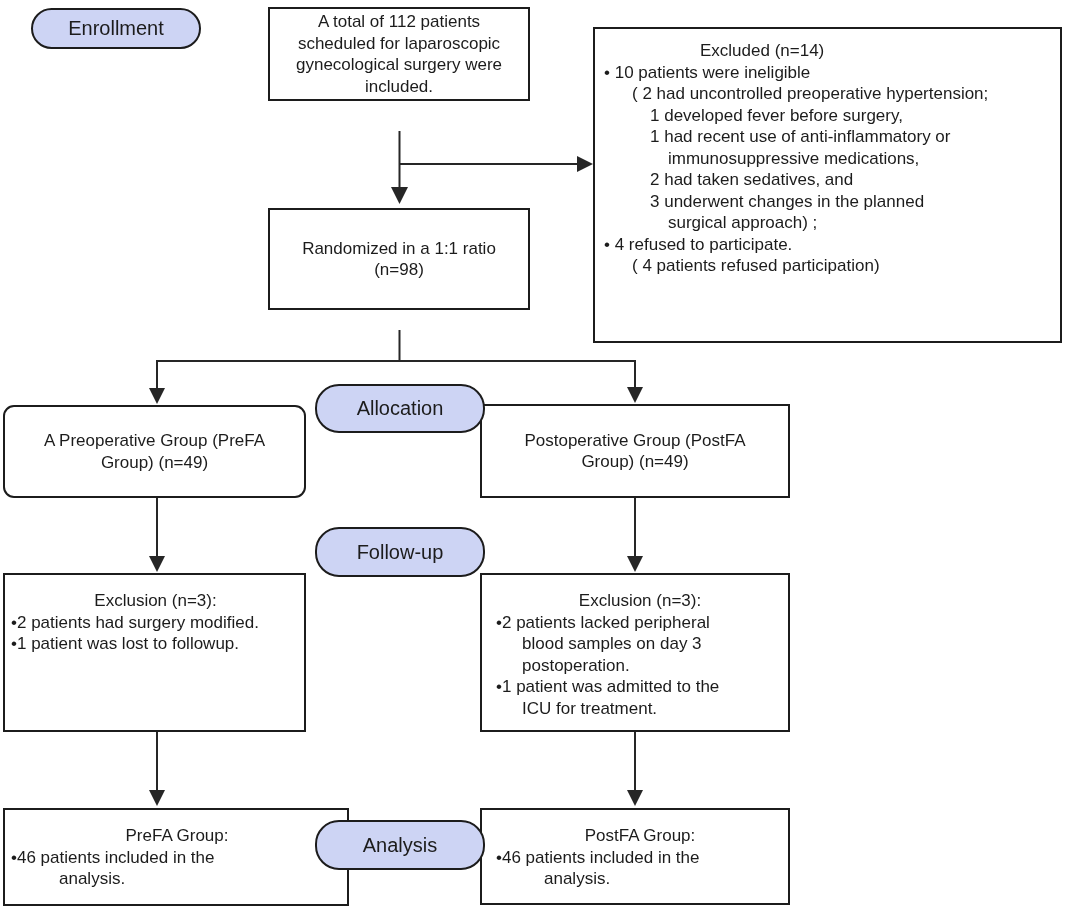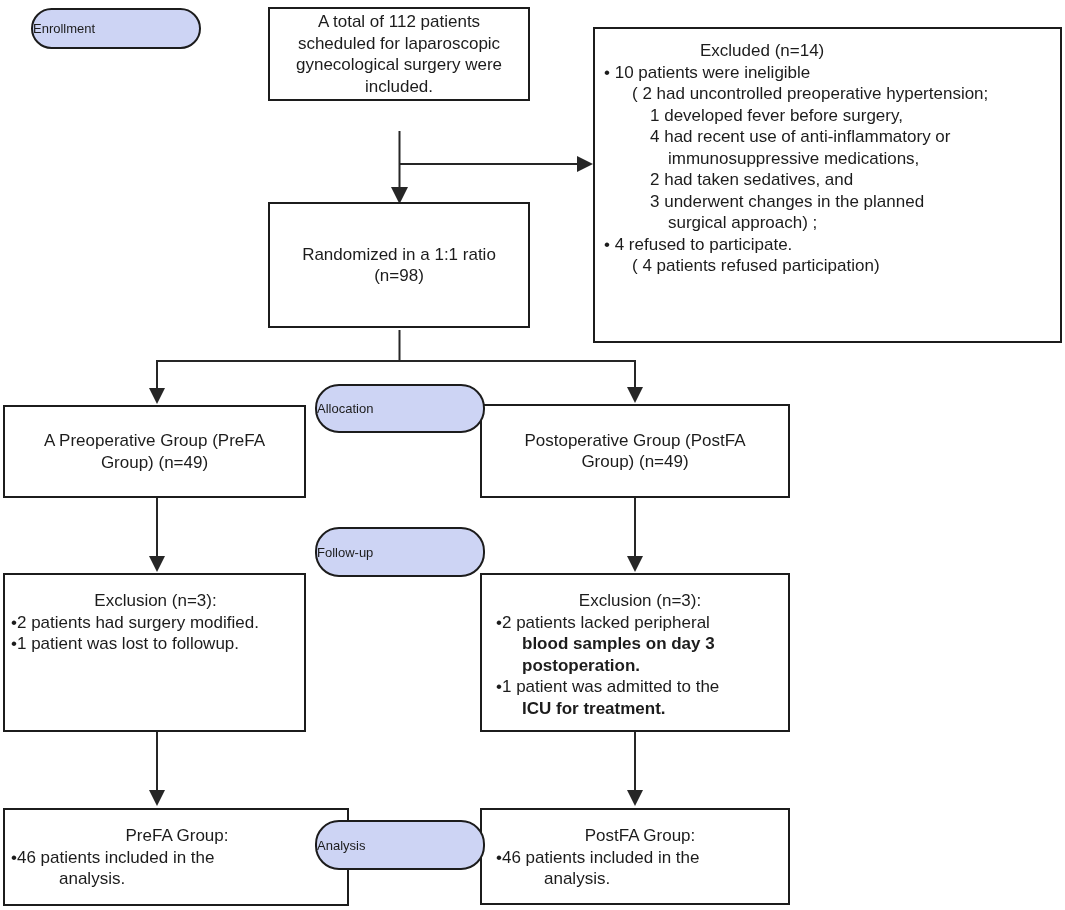--- a/index.html
+++ b/index.html
@@ -24,35 +24,35 @@
   .box.center-v {
     display:flex; flex-direction:column;
     justify-content:center; align-items:center;
     text-align:center;
   }
   .pill {
     position:absolute;
     background:#cdd4f4;
     border:2px solid #1c1c1c;
     border-radius:24px;
-    display:flex; align-items:center; 
-    font-size:13px;
+    display:flex; align-items:center; justify-content:center;
+    font-size:20px;
     z-index:2;
   }
   .line { display:block; }
   .t-center { text-align:center; }
   .t-indent { padding-left:96px; }
   .pad-excluded { padding:11px 8px 6px 9px; }
   .pad-top { padding-top:15px; }
   .pad-l-sm { padding-left:6px; padding-right:4px; }
   .pad-l-md { padding-left:14px; padding-right:4px; }
   .ind1 { padding-left:28px; }
   .ind2 { padding-left:46px; }
   .ind3 { padding-left:64px; }
-  .cont  { padding-left:26px;font-weight:bold; }
+  .cont  { padding-left:26px; }
   .contw { padding-left:48px; }
 </style>
 </head>
 <body>
 
 <div class="canvas">
 
   <svg class="connectors" width="1065" height="910" viewBox="0 0 1065 910">
     <g stroke="#262626" stroke-width="2" fill="none">
       <path d="M399.5 131 L399.5 190"></path>
@@ -96,35 +96,35 @@
     <span class="line">scheduled for laparoscopic</span>
     <span class="line">gynecological surgery were</span>
     <span class="line">included.</span>
   </div>
 
   <div class="box pad-excluded" style="left:593px; top:27px; width:469px; height:316px;">
     <span class="line t-indent">Excluded (n=14)</span>
     <span class="line">• 10 patients were ineligible</span>
     <span class="line ind1">( 2 had uncontrolled preoperative hypertension;</span>
     <span class="line ind2">1 developed fever before surgery,</span>
-    <span class="line ind2">4 had recent use of anti-inflammatory or</span>
+    <span class="line ind2">1 had recent use of anti-inflammatory or</span>
     <span class="line ind3">immunosuppressive medications,</span>
     <span class="line ind2">2 had taken sedatives, and</span>
     <span class="line ind2">3 underwent changes in the planned</span>
     <span class="line ind3">surgical approach) ;</span>
     <span class="line">• 4 refused to participate.</span>
     <span class="line ind1">( 4 patients refused participation)</span>
   </div>
 
-  <div class="box center-v" style="left:268px; top:202px; width:262px; height:126px;">
+  <div class="box center-v" style="left:268px; top:208px; width:262px; height:102px;">
     <span class="line">Randomized in a 1:1 ratio</span>
     <span class="line">(n=98)</span>
   </div>
 
-  <div class="box center-v" style="left:3px; top:405px; width:303px; height:93px;">
+  <div class="box center-v" style="left:3px; top:405px; width:303px; height:93px;border-radius:11px;">
     <span class="line">A Preoperative Group (PreFA</span>
     <span class="line">Group) (n=49)</span>
   </div>
   <div class="box center-v" style="left:480px; top:404px; width:310px; height:94px;">
     <span class="line">Postoperative Group (PostFA</span>
     <span class="line">Group) (n=49)</span>
   </div>
 
   <div class="box pad-top pad-l-sm" style="left:3px; top:573px; width:303px; height:159px;">
     <span class="line t-center">Exclusion (n=3):</span>

